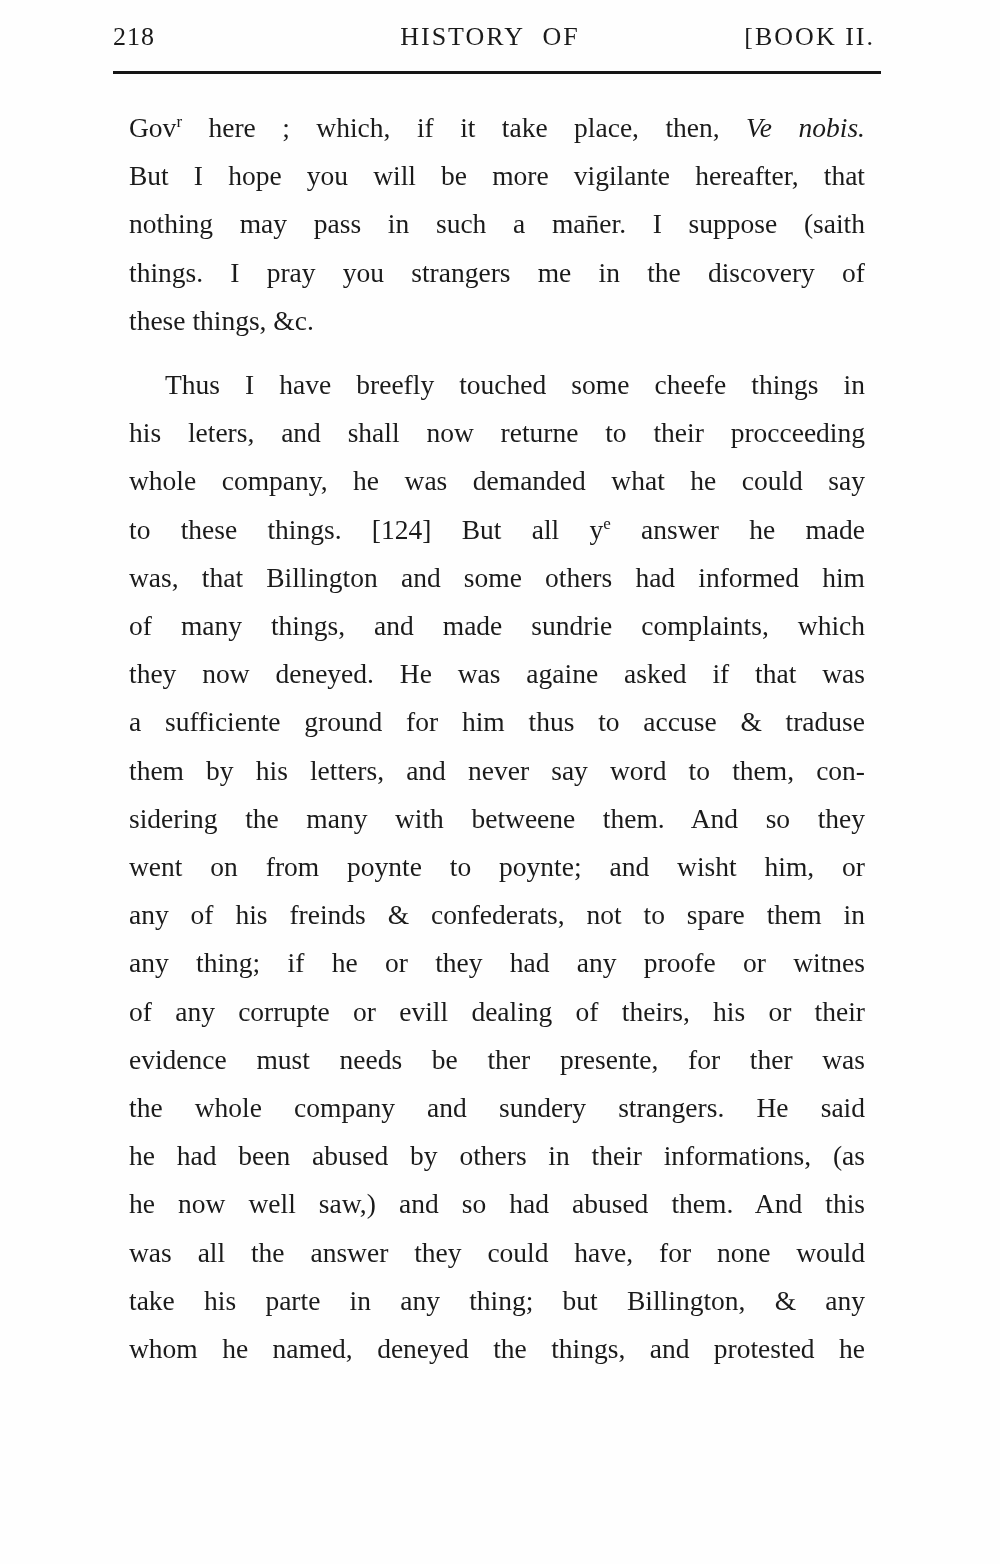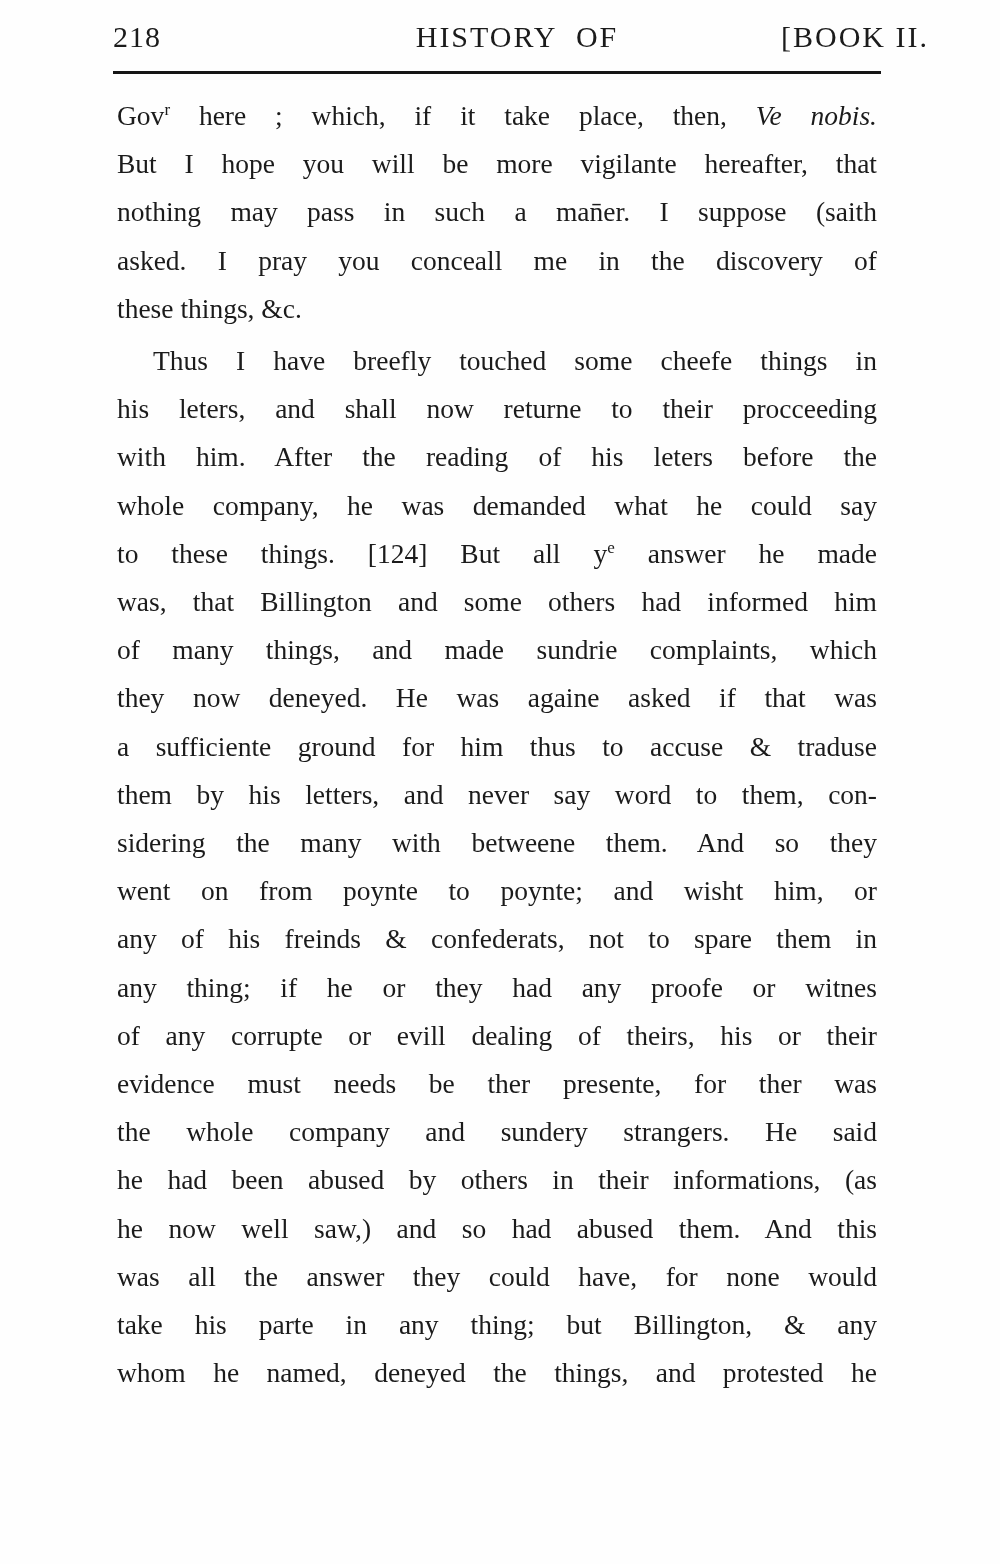--- a/index.html
+++ b/index.html
@@ -8,23 +8,23 @@
     width: 1000px;
     height: 1564px;
     background: #fefefe;
     color: #1b1b1b;
     font-family: "Liberation Serif", "DejaVu Serif", serif;
     overflow: hidden;
     box-sizing: border-box;
   }
   .header {
     position: relative;
-    margin: 20px 63px 0 113px;
+    margin: 20px 117px 0 113px;
     height: 34px;
-    font-size: 30px;
+    font-size: 26px;
     line-height: 34px;
   }
   .page-number {
     position: absolute;
     left: 0; top: 0;
     letter-spacing: 1px;
   }
   .running-title {
     position: absolute;
     left: 0; right: 16px; top: 0;
@@ -41,21 +41,21 @@
     margin: 17px 119px 0 113px;
     height: 0;
     border: none;
     border-top: 3px solid #151515;
   }
   .body-text {
     margin: 0 119px 0 113px;
     padding-top: 14px;
     font-size: 27.5px;
   }
-  .paragraph { margin: 4px; }
+  .paragraph { margin: 16px; }
   .line {
     line-height: 48.2px;
     text-align: justify;
     text-align-last: justify;
     white-space: normal;
   }
   .line.no-just {
     text-align: center;
     text-align-last: left;
   }
@@ -75,27 +75,26 @@
     <span class="page-number">218</span>
     <span class="running-title">HISTORY OF</span>
     <span class="book-label">[BOOK II.</span>
   </div>
   <hr class="rule">
   <div class="body-text">
       <div class="paragraph">
         <div class="line"><span>Gov</span><sup class="sup">r</sup><span> here ; which, if it take place, then, </span><em>Ve nobis.</em></div>
         <div class="line"><span>But I hope you will be more vigilante hereafter, that</span></div>
         <div class="line"><span>nothing may pass in such a man̄er. I suppose (saith</span></div>
-        <div class="line"><span>asked. I pray you conceall me in the discovery of</span></div>
+        <div class="line"><span>things. I pray you strangers me in the discovery of</span></div>
         <div class="line no-just"><span>these things, &amp;c.</span></div>
       </div>
       <div class="paragraph">
         <div class="line indent"><span>Thus I have breefly touched some cheefe things in</span></div>
         <div class="line"><span>his leters, and shall now returne to their procceeding</span></div>
-        <div class="line"><span>with him. After the reading of his leters before the</span></div>
         <div class="line"><span>whole company, he was demanded what he could say</span></div>
         <div class="line"><span>to these things. [124] But all y</span><sup class="sup">e</sup><span> answer he made</span></div>
         <div class="line"><span>was, that Billington and some others had informed him</span></div>
         <div class="line"><span>of many things, and made sundrie complaints, which</span></div>
         <div class="line"><span>they now deneyed. He was againe asked if that was</span></div>
         <div class="line"><span>a sufficiente ground for him thus to accuse &amp; traduse</span></div>
         <div class="line"><span>them by his letters, and never say word to them, con-</span></div>
         <div class="line"><span>sidering the many with betweene them. And so they</span></div>
         <div class="line"><span>went on from poynte to poynte; and wisht him, or</span></div>
         <div class="line"><span>any of his freinds &amp; confederats, not to spare them in</span></div>

